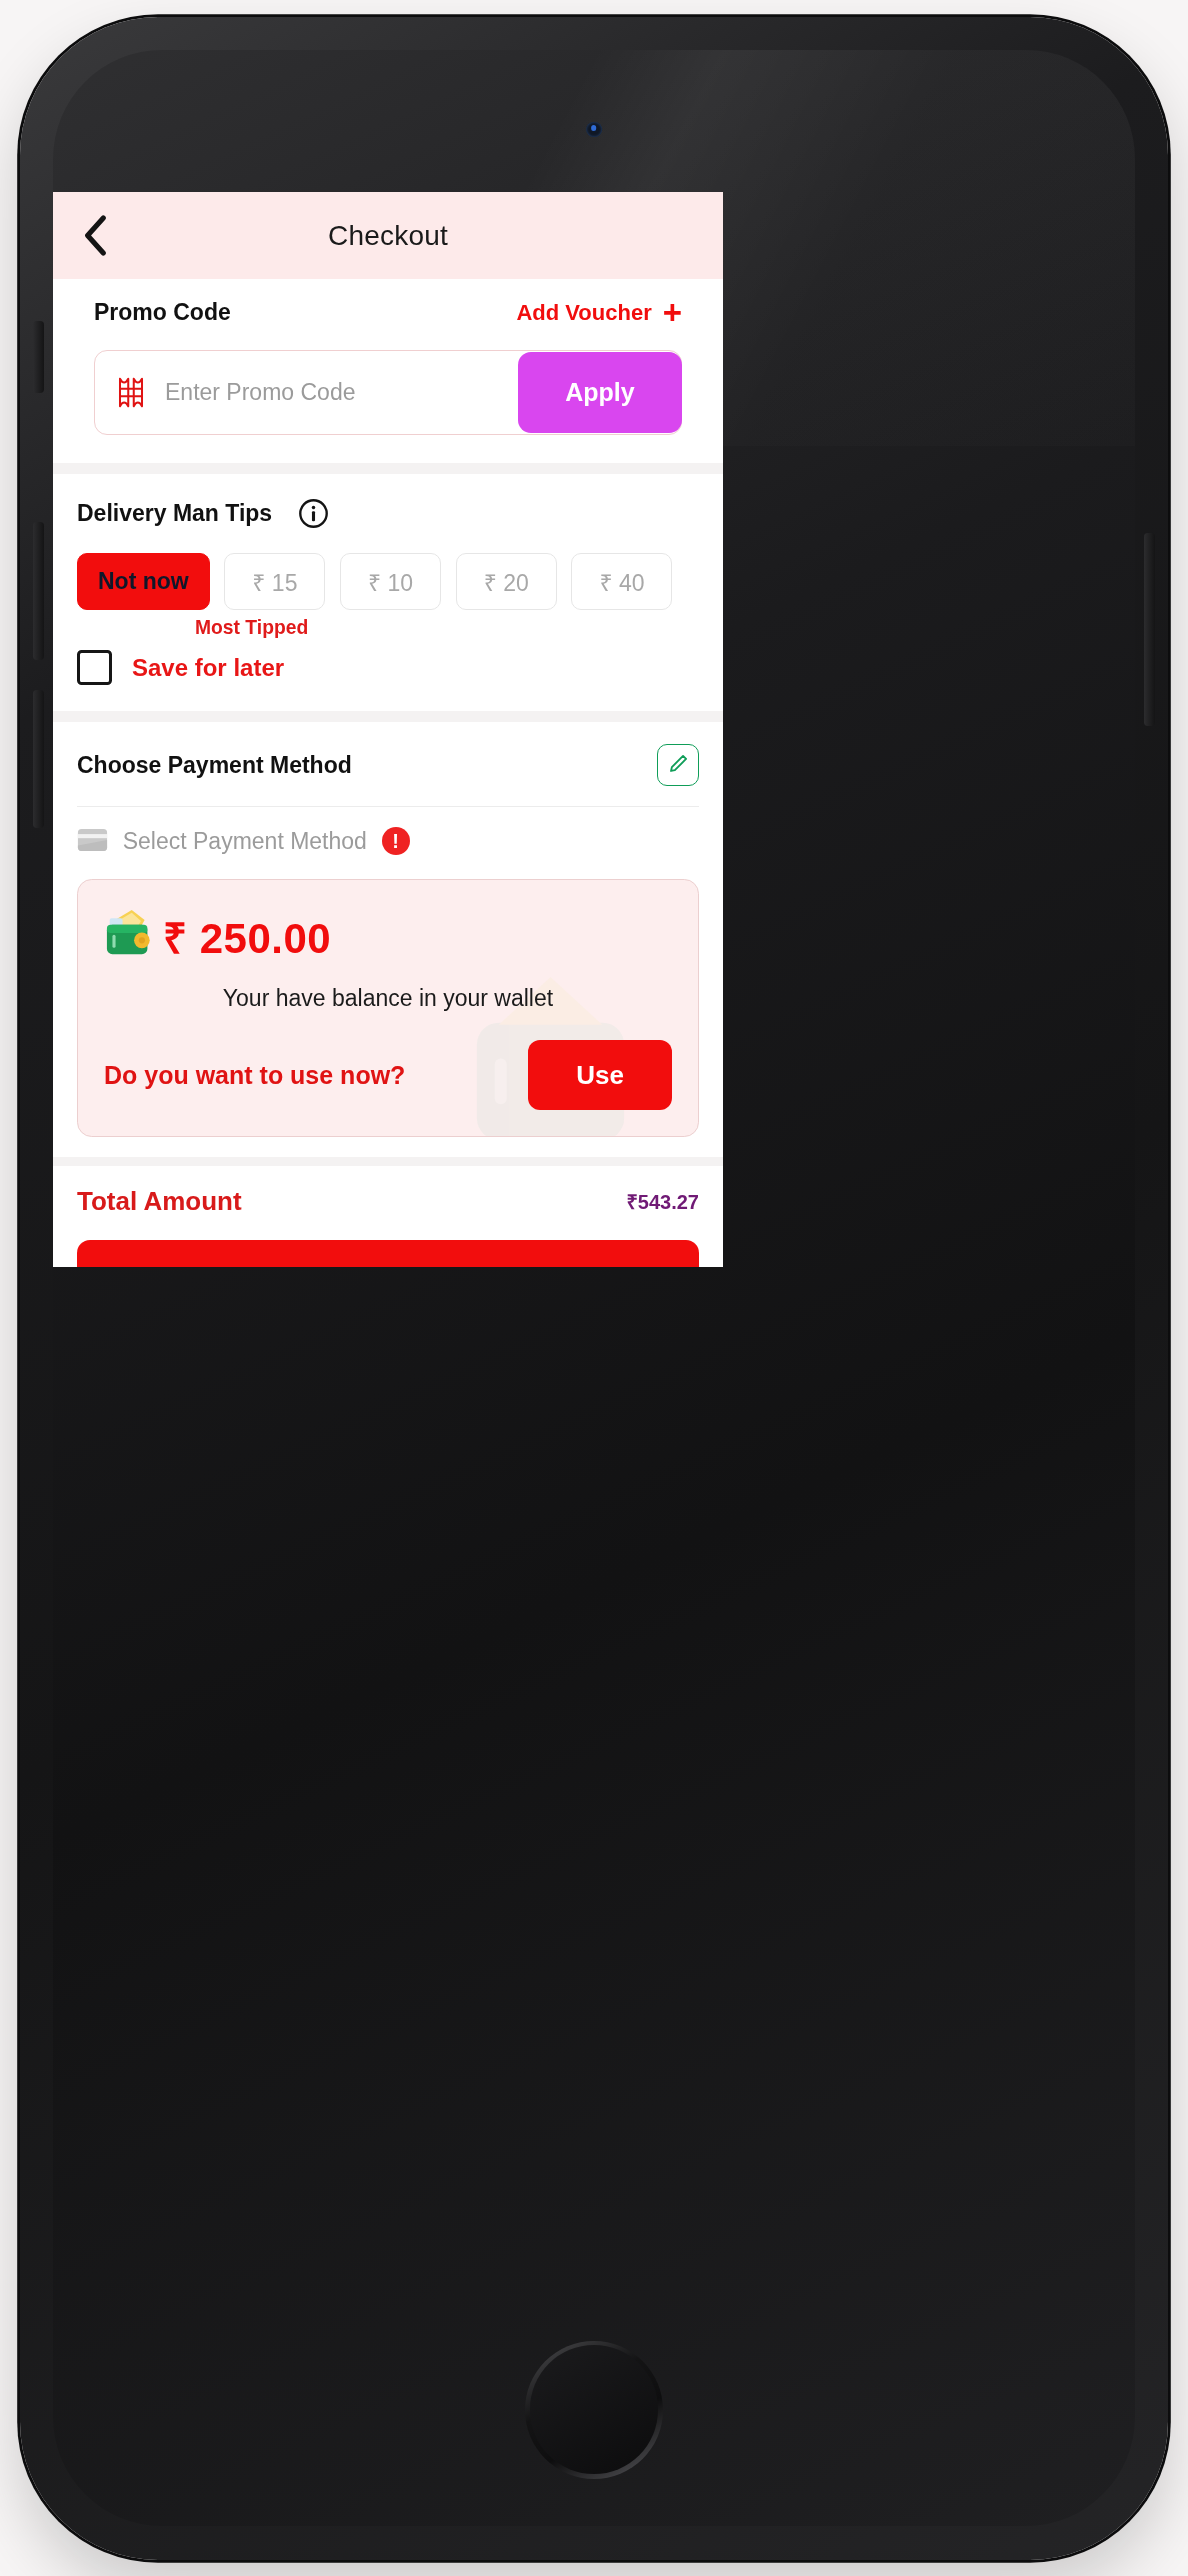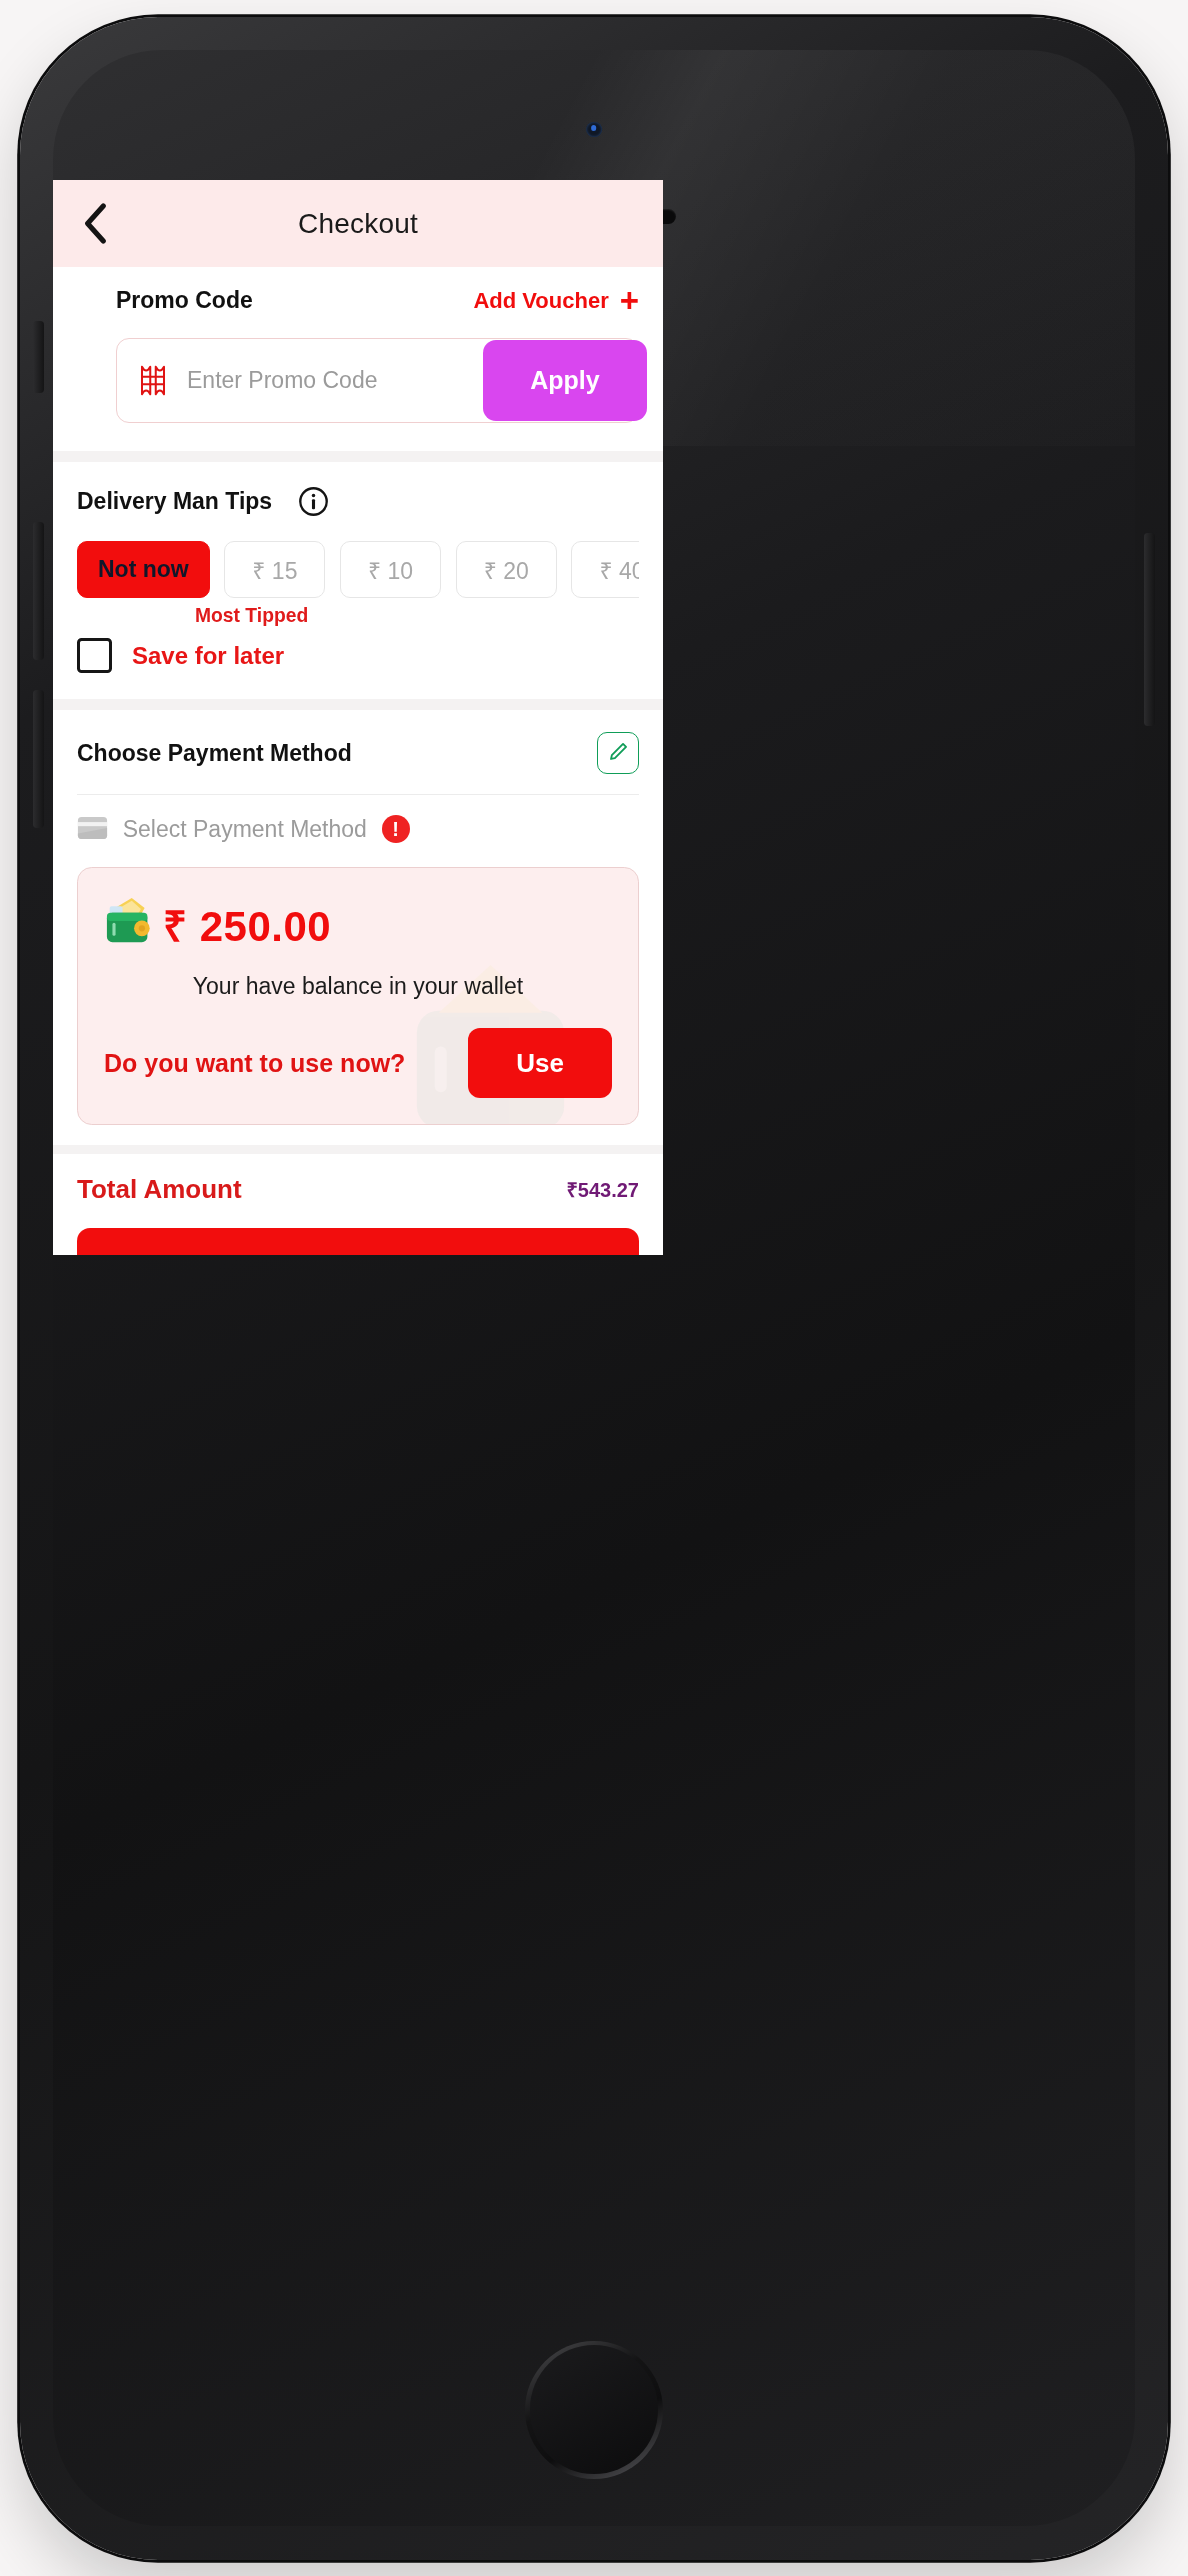--- a/index.html
+++ b/index.html
@@ -98,22 +98,22 @@
   #home-button-inner {
     width: 100%; height: 100%;
     border-radius: 50%;
     background: linear-gradient(150deg, #1b1b1d, #0c0c0d);
   }
 
   
   #screen {
     position: absolute;
     left: 53px;
-    top: 180px;
-    width: 610px;
+    top: 192px;
+    width: 670px;
     height: 1075px;
     background: #ffffff;
     overflow: hidden;
   }
 
   
   #app-header {
     position: relative;
     height: 87px;
     background: #fdeaea;
@@ -134,21 +134,21 @@
     font-size: 28px;
     color: #1a1a1a;
     font-weight: 400;
     letter-spacing: 0.2px;
   }
 
   .section { background: #ffffff; }
   .section-gap { height: 11px; background: #f4f2f2; }
 
   
-  #promo-section { padding: 20px 24px 28px; margin-left: 39px; }
+  #promo-section { padding: 20px 41px 28px; }
   #promo-header-row {
     display: flex;
     align-items: center;
     justify-content: space-between;
     margin-bottom: 24px;
   }
   #promo-title { font-size: 23px; font-weight: bold; color: #111111; }
   #add-voucher {
     display: flex; align-items: center; gap: 11px;
     cursor: pointer;

